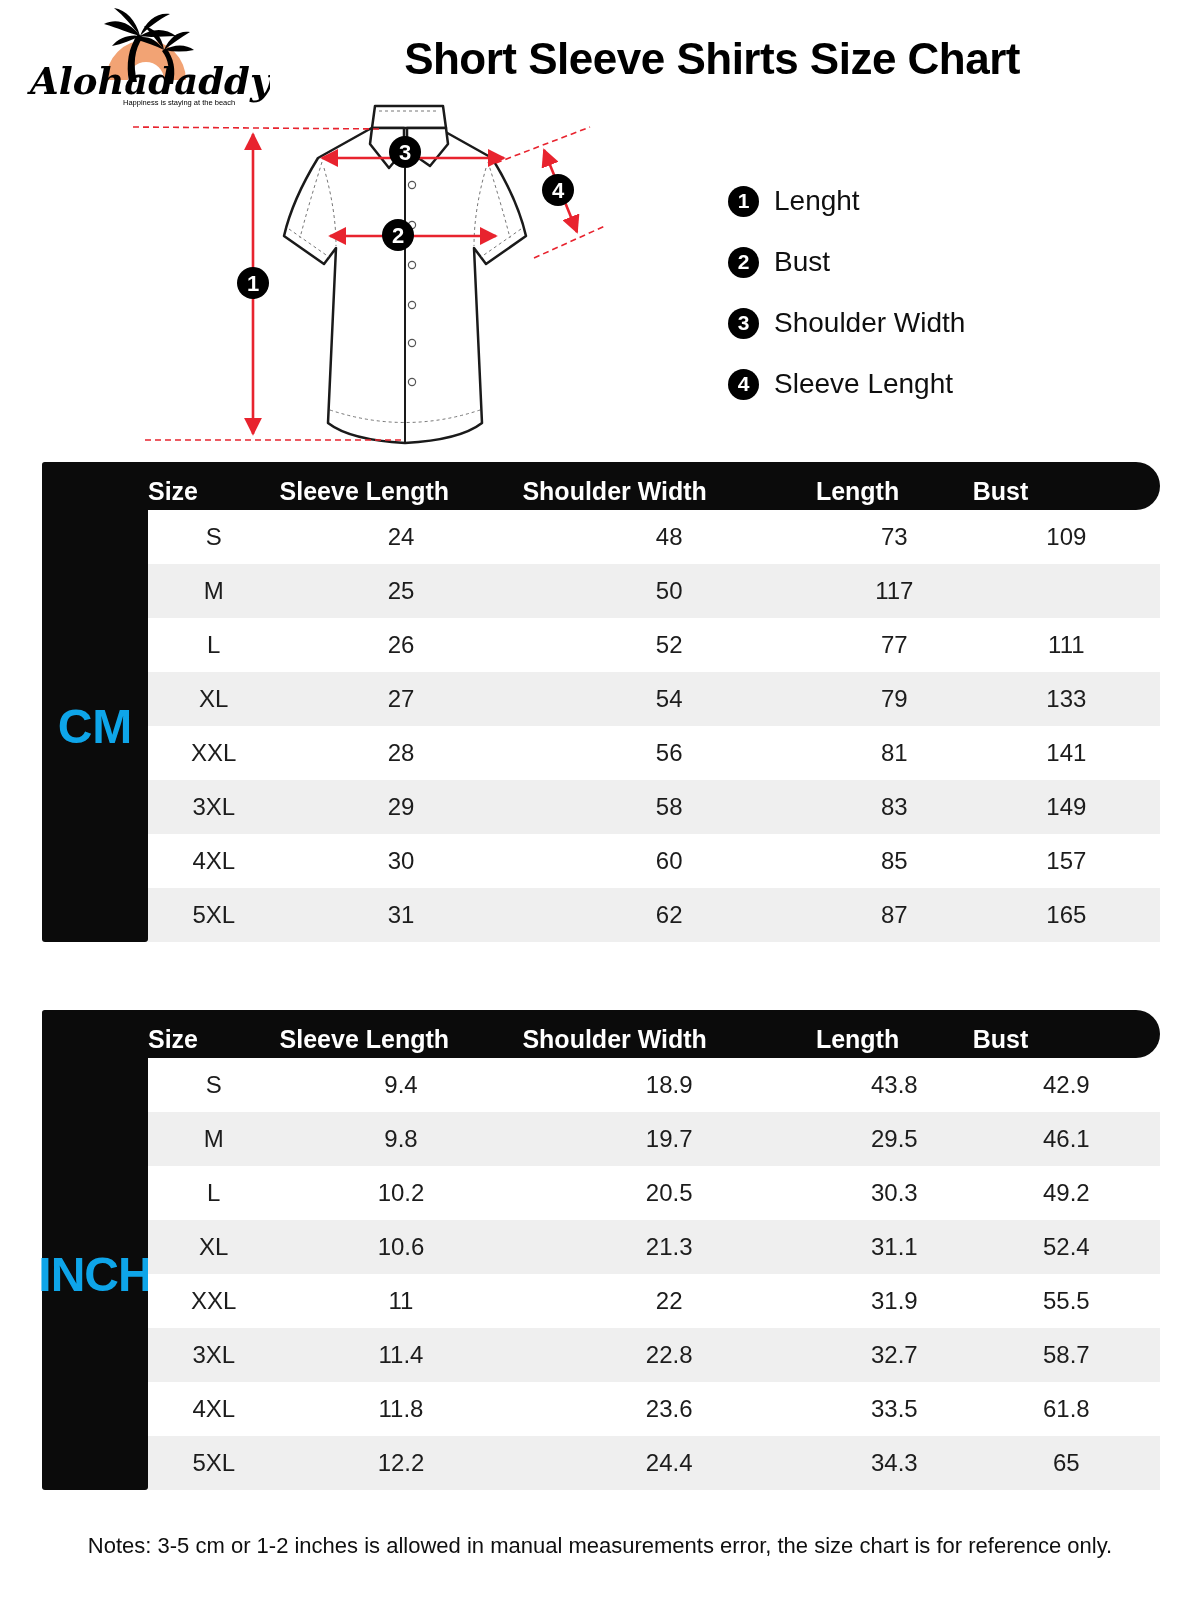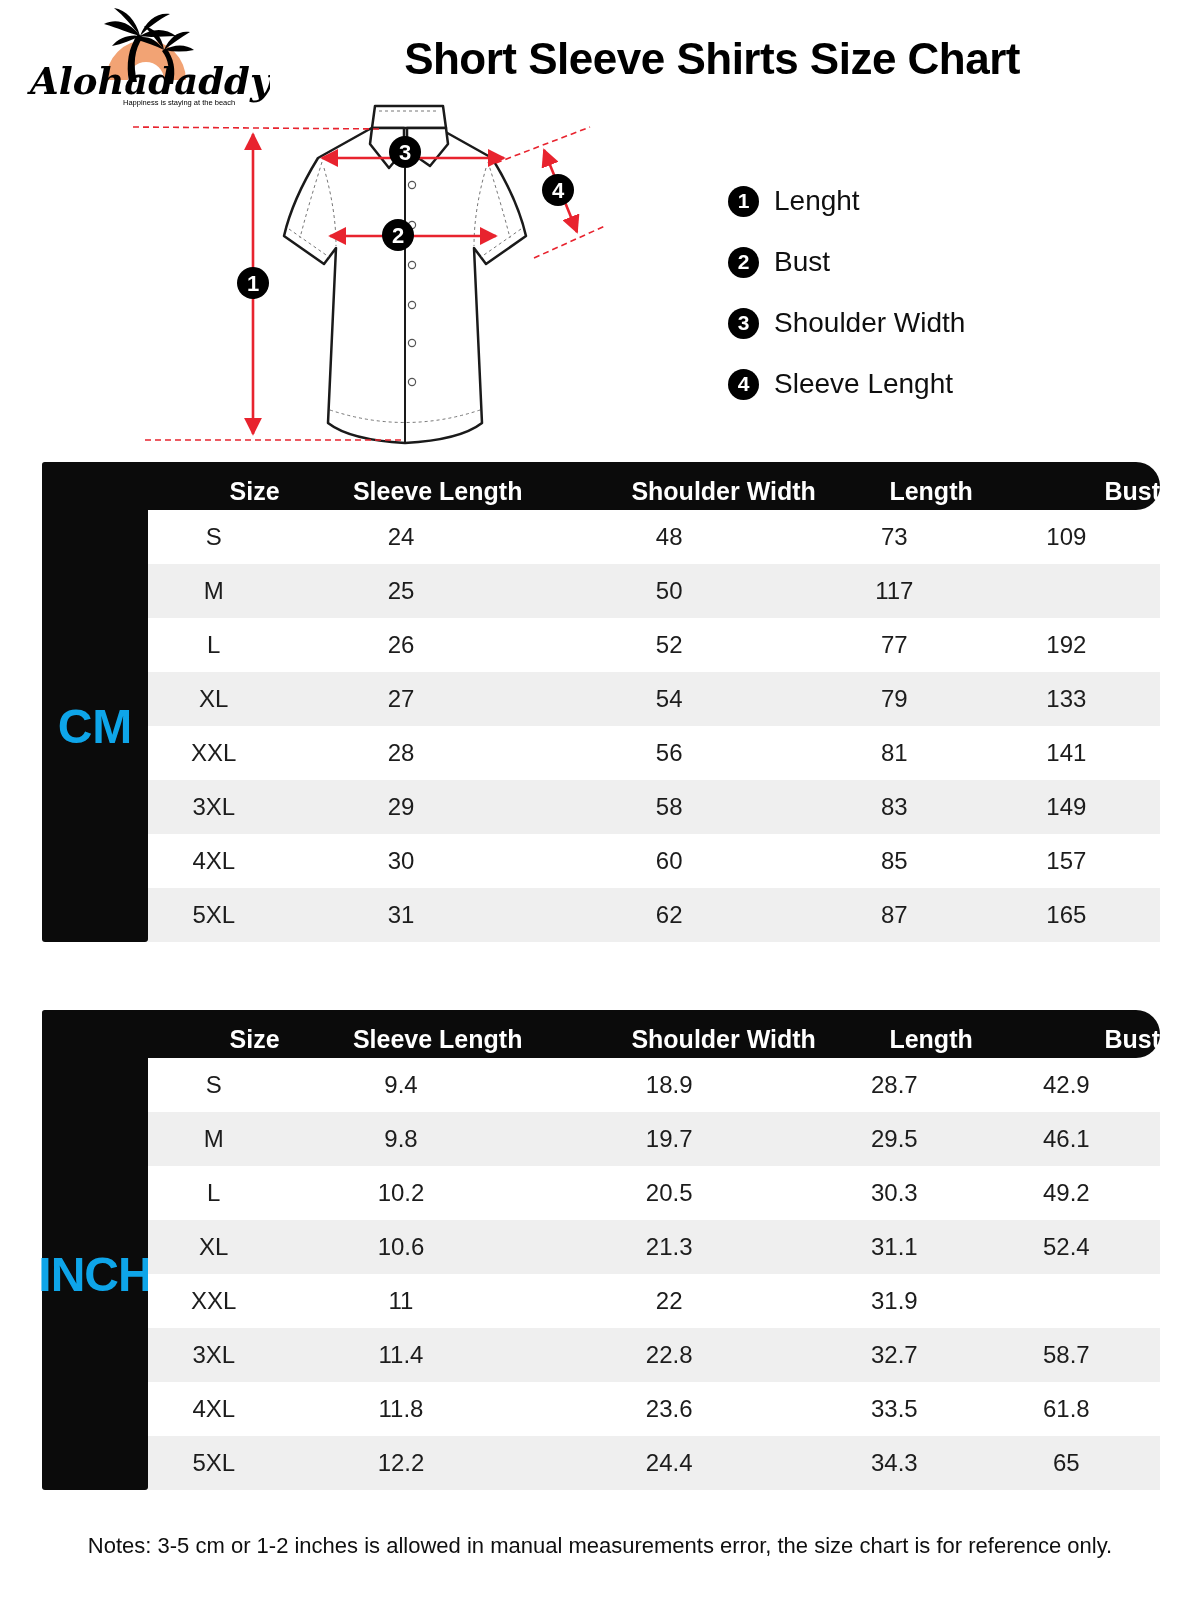--- a/index.html
+++ b/index.html
@@ -27,21 +27,21 @@
   
   .size-table{position:absolute;left:42px;width:1118px;}
   .size-table.cm{top:462px;}
   .size-table.inch{top:1010px;}
   .thead{
     height:48px;background:#0b0b0b;border-radius:3px 26px 26px 0;
     display:flex;align-items:center;
   }
   .thead-spacer{width:106px;flex:0 0 106px;}
   .hcells{flex:1;display:grid;grid-template-columns:13% 24% 29% 15.5% 18.5%;}
-  .hcell{color:#fff;font-weight:bold;font-size:25px;text-align:right;margin-top:11px;}
+  .hcell{color:#fff;font-weight:bold;font-size:25px;text-align:left;margin-top:11px;}
   .tbody{display:flex;}
   .unit-col{
     width:106px;flex:0 0 106px;background:#0b0b0b;border-radius:0 0 3px 3px;
     display:flex;align-items:center;justify-content:center;
   }
   .unit-label{color:#0ea5e9;font-weight:bold;}
   .cm .unit-label{font-size:48px;}
   .inch .unit-label{font-size:48px;letter-spacing:-1px;}
   .rows{flex:1;}
   .trow{
@@ -202,21 +202,21 @@
           <div class="tcell">M</div>
           <div class="tcell">25</div>
           <div class="tcell">50</div>
           <div class="tcell">117</div>
         </div>
         <div class="trow">
           <div class="tcell">L</div>
           <div class="tcell">26</div>
           <div class="tcell">52</div>
           <div class="tcell">77</div>
-          <div class="tcell">192</div>
+          <div class="tcell">111</div>
         </div>
         <div class="trow alt">
           <div class="tcell">XL</div>
           <div class="tcell">27</div>
           <div class="tcell">54</div>
           <div class="tcell">79</div>
           <div class="tcell">133</div>
         </div>
         <div class="trow">
           <div class="tcell">XXL</div>
@@ -263,21 +263,21 @@
   </div>
   <div class="tbody">
     <div class="unit-col">
       <span class="unit-label">INCH</span>
     </div>
     <div class="rows">
         <div class="trow">
           <div class="tcell">S</div>
           <div class="tcell">9.4</div>
           <div class="tcell">18.9</div>
-          <div class="tcell">28.7</div>
+          <div class="tcell">43.8</div>
           <div class="tcell">42.9</div>
         </div>
         <div class="trow alt">
           <div class="tcell">M</div>
           <div class="tcell">9.8</div>
           <div class="tcell">19.7</div>
           <div class="tcell">29.5</div>
           <div class="tcell">46.1</div>
         </div>
         <div class="trow">
@@ -292,20 +292,21 @@
           <div class="tcell">10.6</div>
           <div class="tcell">21.3</div>
           <div class="tcell">31.1</div>
           <div class="tcell">52.4</div>
         </div>
         <div class="trow">
           <div class="tcell">XXL</div>
           <div class="tcell">11</div>
           <div class="tcell">22</div>
           <div class="tcell">31.9</div>
+          <div class="tcell">55.5</div>
         </div>
         <div class="trow alt">
           <div class="tcell">3XL</div>
           <div class="tcell">11.4</div>
           <div class="tcell">22.8</div>
           <div class="tcell">32.7</div>
           <div class="tcell">58.7</div>
         </div>
         <div class="trow">
           <div class="tcell">4XL</div>

